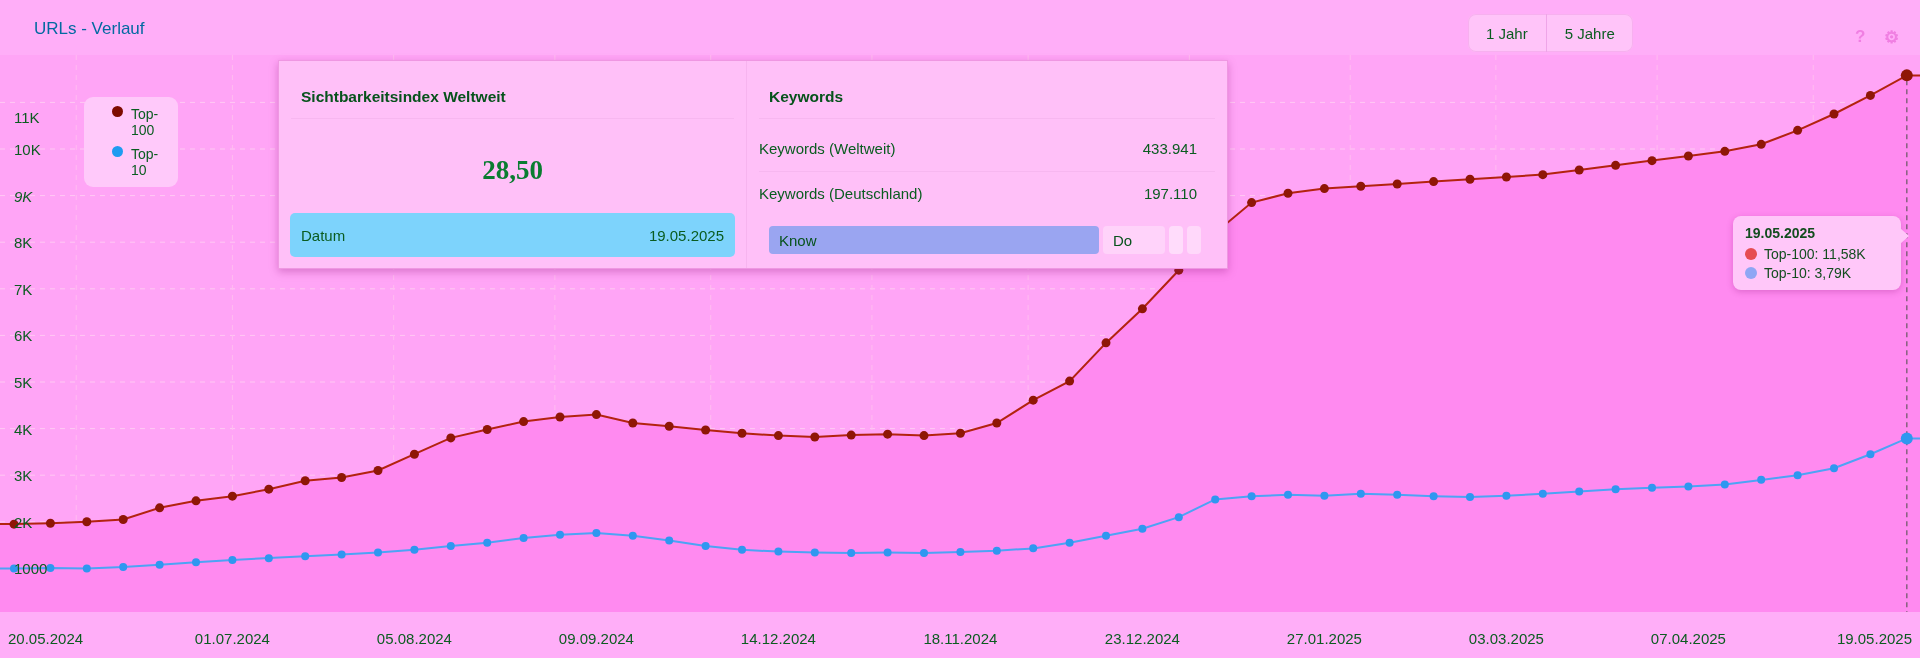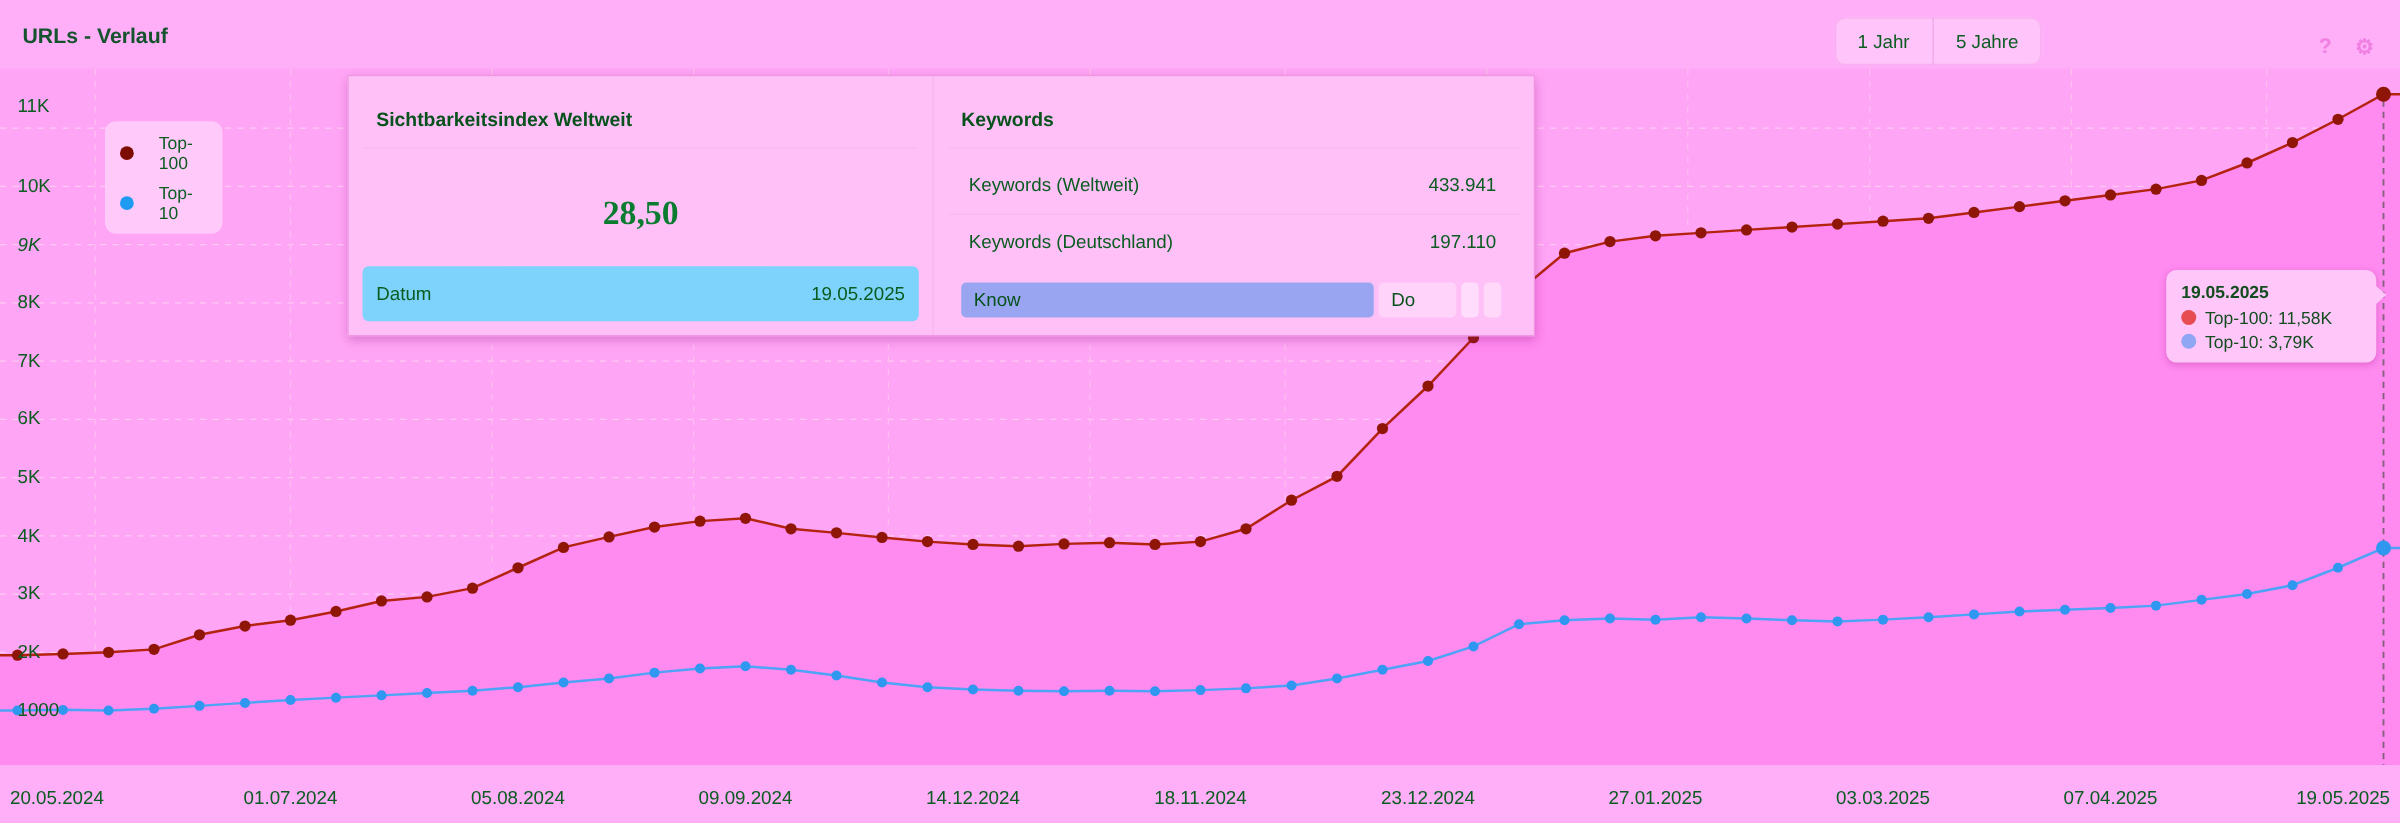--- a/index.html
+++ b/index.html
@@ -1,54 +1,54 @@
 <!DOCTYPE html>
 <html><head>
 <meta charset="utf-8">
 <style>
   html,body{margin:0;padding:0;}
   body{width:1920px;height:658px;overflow:hidden;background:#ffaef8;
        font-family:"Liberation Sans",sans-serif;}
   .screen{position:relative;width:1920px;height:658px;background:#ffaef8;}
 
   
-  .title{position:absolute;left:18px;top:19px;font-size:17px;font-weight:bold;color:#14532d;}
+  .title{position:absolute;left:34px;top:19px;font-size:17px;font-weight:normal;color:#0369a1;}
   .range-group{position:absolute;left:1468px;top:14px;height:38px;display:flex;align-items:stretch;
        background:#ffc4f9;border-radius:8px;overflow:hidden;box-shadow:0 0 0 1px #f7b0ef inset;}
   .range-btn{display:flex;align-items:center;padding:0 18px;font-size:15px;color:#0a5c20;cursor:pointer;}
   .range-btn + .range-btn{border-left:1px solid #efa5e8;}
   .mini-icon{position:absolute;top:27px;font-size:17px;font-weight:bold;color:#f07fe2;cursor:pointer;}
   .help{left:1855px;} .gear{left:1884px;}
 
   
   #plot{position:absolute;left:0;top:0;}
 
   
   .ylab{position:absolute;left:14px;transform:translateY(-50%);font-size:15px;color:#0b5c20;}
   .xlab{position:absolute;top:630px;font-size:15px;color:#0b5c20;white-space:nowrap;}
 
   
   .legend{position:absolute;left:84px;top:97px;width:94px;padding:9px 0;background:#ffc9fa;
        border-radius:9px;display:flex;flex-direction:column;gap:8px;}
-  .legend-row{display:flex;align-items:center;gap:20px;padding:0 12px;font-size:14px;color:#0a5c20;cursor:pointer;}
+  .legend-row{display:flex;gap:8px;padding:0 12px;font-size:14px;color:#0a5c20;cursor:pointer;margin-left:16px;}
   .dot{width:11px;height:11px;border-radius:50%;flex:0 0 auto;}
 
   
   .panel{position:absolute;left:278px;top:60px;width:950px;height:209px;background:#ffc0f8;
        border:1px solid #ef97e2;box-shadow:0 3px 8px rgba(150,30,130,.35);display:flex;box-sizing:border-box;}
   .panel-col{position:relative;box-sizing:border-box;}
   .panel-col.left{width:468px;border-right:1px solid #f7b4ef;}
   .panel-col.right{flex:1;}
   .panel-h{position:absolute;left:22px;top:27px;font-size:15.5px;font-weight:bold;color:#07521c;}
   .panel-divider{position:absolute;left:12px;right:12px;top:57px;border-top:1px solid #f7b7f0;}
   .big-value{position:absolute;left:0;right:0;top:94px;text-align:center;font-size:27px;font-weight:bold;color:#0a7c30;font-family:Liberation Serif, serif;}
   .datum-row{position:absolute;left:11px;right:11px;top:152px;height:44px;background:#7dd3fc;border-radius:5px;
        display:flex;align-items:center;justify-content:space-between;padding:0 11px;box-sizing:border-box;
        font-size:15px;color:#0a5c20;}
-  .kw-row{position:absolute;left:28px;right:30px;display:flex;justify-content:space-between;
+  .kw-row{position:absolute;left:12px;right:30px;display:flex;justify-content:space-between;
        font-size:15px;color:#0a5c20;text-align:center;}
   .kw-row.r1{top:79px;} .kw-row.r2{top:124px;}
   .kw-div2{position:absolute;left:12px;right:12px;top:110px;border-top:1px solid #f7b7f0;}
   .intent-bar{position:absolute;left:22px;top:165px;height:36px;display:flex;gap:4px;}
   .intent-seg{height:28px;border-radius:4px;display:flex;align-items:center;padding:0 10px;
        font-size:15px;color:#07521c;box-sizing:border-box;white-space:nowrap;overflow:hidden;cursor:pointer;}
 
   
   .tooltip{position:absolute;left:1733px;top:216px;width:168px;background:#ffc7f9;border-radius:8px;
        box-shadow:0 2px 6px rgba(150,30,130,.3);padding:9px 12px;box-sizing:border-box;}
@@ -269,21 +269,21 @@
       <div class="ylab" style="top: 568.4px;">1000</div>
       <div class="ylab" style="top: 521.8px;">2K</div>
       <div class="ylab" style="top: 475.2px;">3K</div>
       <div class="ylab" style="top: 428.6px;">4K</div>
       <div class="ylab" style="top: 382px;">5K</div>
       <div class="ylab" style="top: 335.4px;">6K</div>
       <div class="ylab" style="top: 288.8px;">7K</div>
       <div class="ylab" style="top: 242.2px;">8K</div>
       <div class="ylab" style="top: 195.6px; font-style: italic;">9K</div>
       <div class="ylab" style="top: 149px;">10K</div>
-      <div class="ylab" style="top: 85px;">11K</div>
+      <div class="ylab" style="top: 117px;">11K</div>
     </div>
   <div id="xlabels">
       <div class="xlab" style="left: 8px;">20.05.2024</div>
       <div class="xlab" style="left: 232.4px; transform: translateX(-50%);">01.07.2024</div>
       <div class="xlab" style="left: 414.4px; transform: translateX(-50%);">05.08.2024</div>
       <div class="xlab" style="left: 596.4px; transform: translateX(-50%);">09.09.2024</div>
       <div class="xlab" style="left: 778.4px; transform: translateX(-50%);">14.12.2024</div>
       <div class="xlab" style="left: 960.4px; transform: translateX(-50%);">18.11.2024</div>
       <div class="xlab" style="left: 1142.4px; transform: translateX(-50%);">23.12.2024</div>
       <div class="xlab" style="left: 1324.4px; transform: translateX(-50%);">27.01.2025</div>

